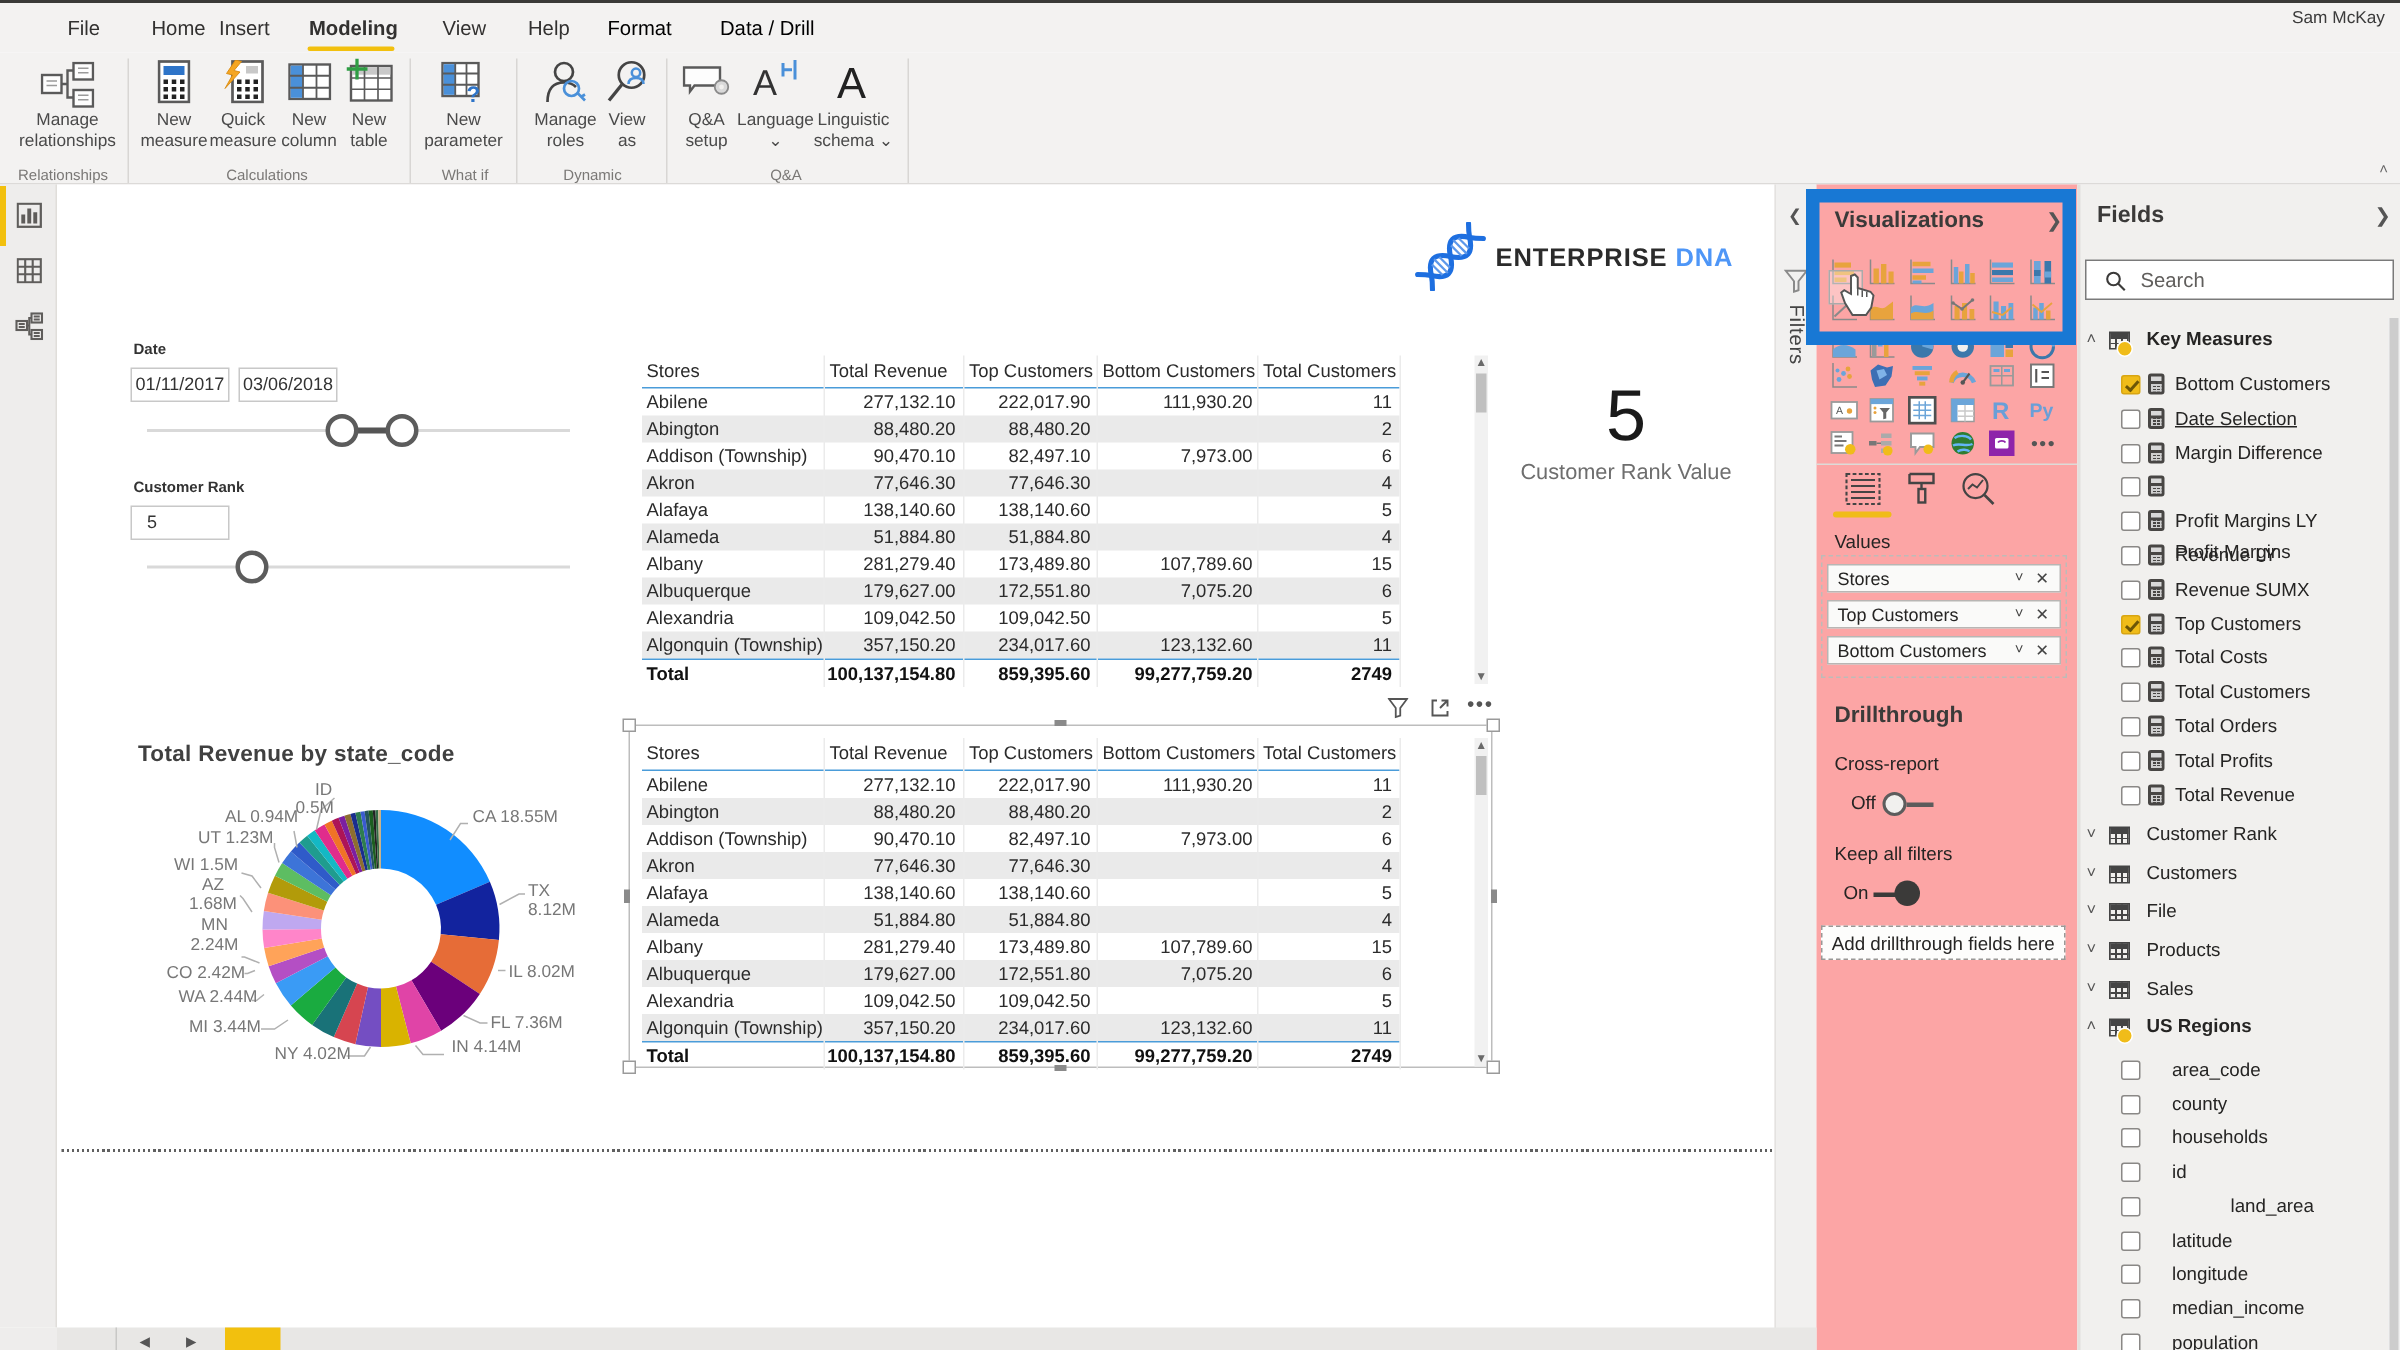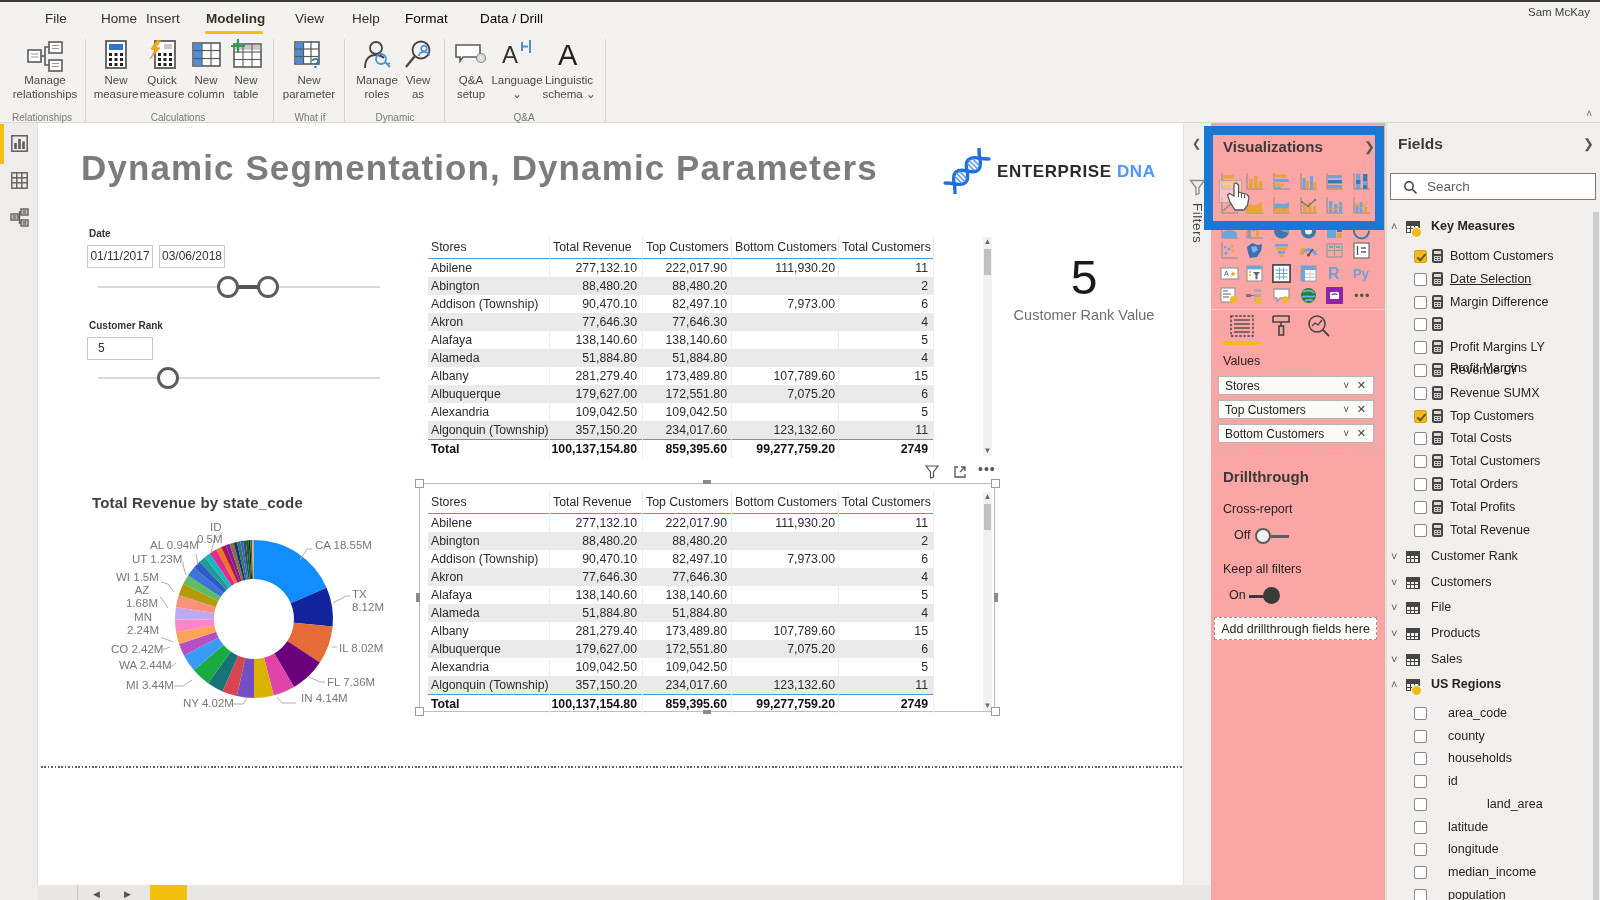--- a/index.html
+++ b/index.html
@@ -230,21 +230,20 @@
           <line x1="12.5" y1="5" x2="16.5" y2="5"></line>
           <line x1="12.5" y1="14" x2="16.5" y2="14"></line>
           <line x1="12.5" y1="16" x2="16.5" y2="16"></line>
           <line x1="2.5" y1="8" x2="6.5" y2="8"></line>
           <line x1="2.5" y1="10" x2="6.5" y2="10"></line>
         </g>
       </svg>
     </div>
 <div id="canvas"></div>
 
-<div id="title">Dynamic Segmentation, Dynamic Parameters</div>
 
 <svg class="abs" style="left:943px;top:148px;" width="48" height="46" viewBox="0 0 48 46">
   <g transform="translate(24 23) rotate(-45) translate(-22 -11)">
     <g stroke="#1e6fe0" stroke-width="3.4" fill="none" stroke-linecap="round">
       <path d="M-2 18 C1 15 2 14 4 11 C10 1.5 16 1.5 22 11 C28 20.5 34 20.5 40 11 C42 8 43 7 46 4"></path>
       <path d="M-2 4 C1 7 2 8 4 11 C10 20.5 16 20.5 22 11 C28 1.5 34 1.5 40 11 C42 14 43 15 46 18"></path>
     </g>
     <g stroke="#5d98ea" stroke-width="1.5">
       <line x1="9.5" y1="6" x2="9.5" y2="16"></line>
           <line x1="13" y1="4.5" x2="13" y2="17.5"></line>

